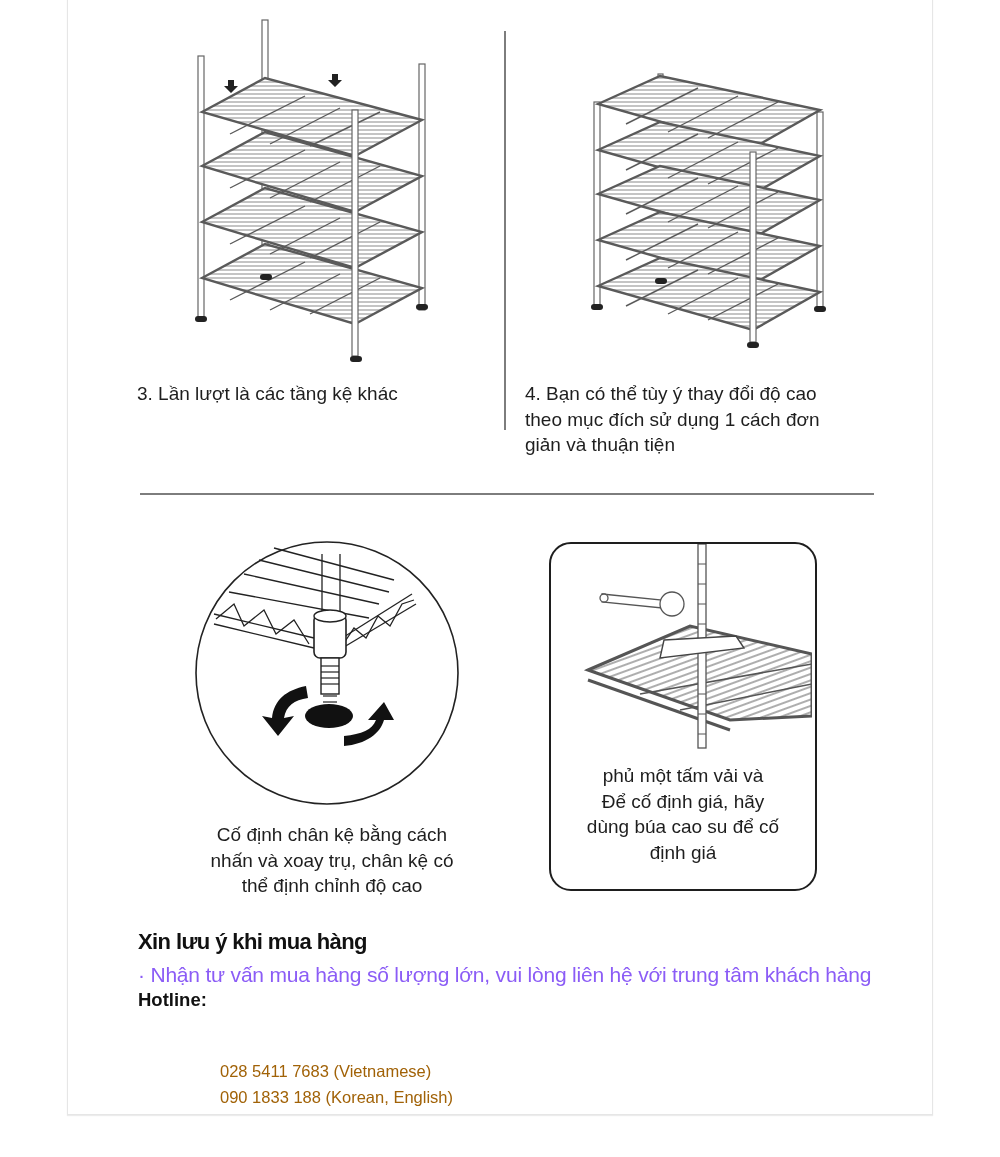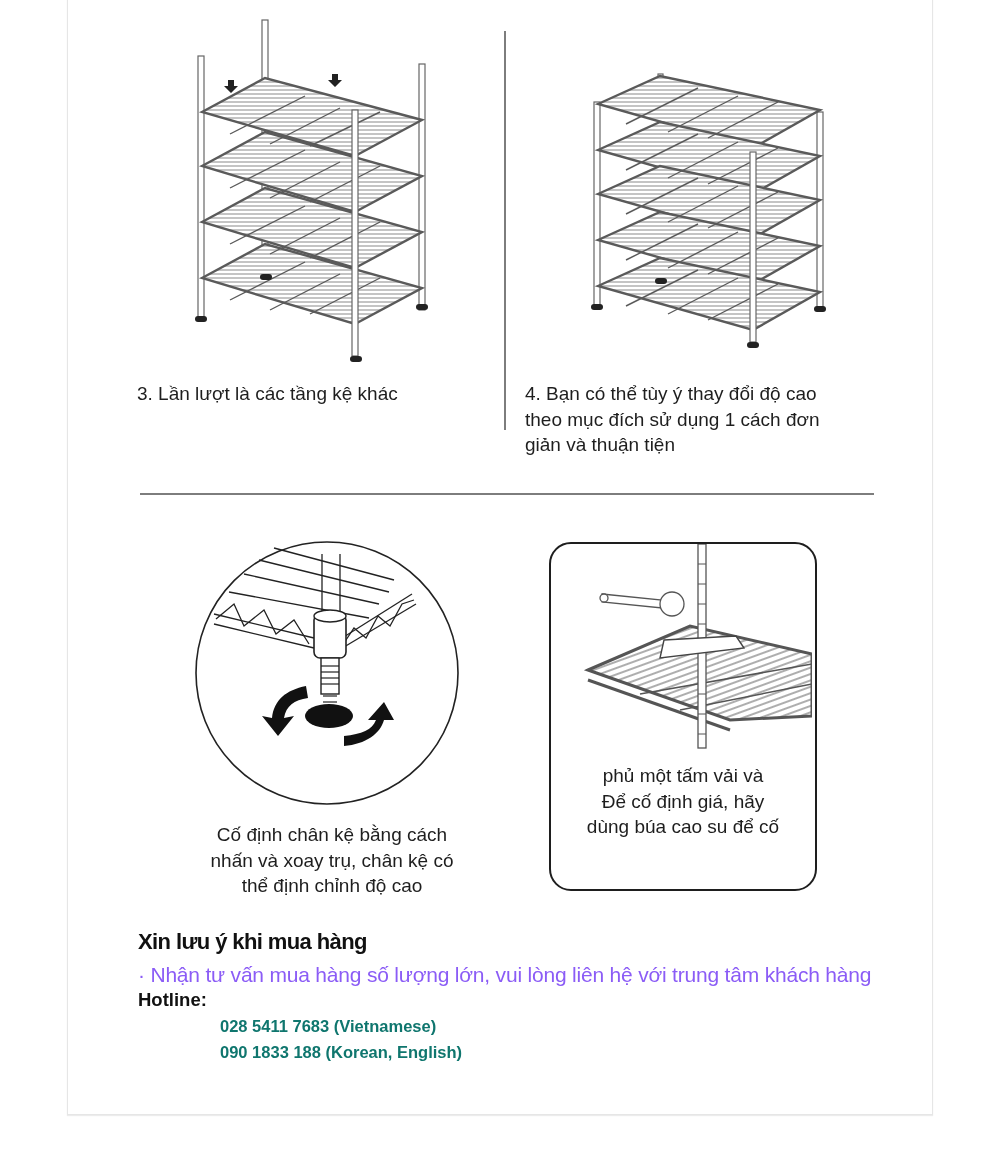--- a/index.html
+++ b/index.html
@@ -8,21 +8,21 @@
   .card { position: absolute; left: 67px; top: -4px; width: 864px; height: 1118px;
           border: 1px solid #e6e6e6; border-top: none; box-shadow: 0 1px 1px #ececec; background: #fff; }
   .abs { position: absolute; }
   .vdiv { position: absolute; left: 504px; top: 31px; width: 2px; height: 399px; background: #7d7d7d; }
   .hdiv { position: absolute; left: 140px; top: 493px; width: 734px; height: 2px; background: #7d7d7d; }
   .cap { position: absolute; font-size: 19px; line-height: 25.5px; color: #1e1e1e; }
   .cap.center { text-align: center; }
   .title { position: absolute; left: 138px; top: 929px; font-size: 22px; font-weight: bold; letter-spacing: -0.6px; color: #111; }
   .note { position: absolute; left: 138px; top: 963px; font-size: 21px; letter-spacing: -0.2px; color: #8b5cf6; white-space: nowrap; }
   .hotline-label { position: absolute; left: 138px; top: 989px; font-size: 18.5px; font-weight: bold; color: #111; }
-  .phone { position: absolute; left: 220px; font-size: 16.5px; font-weight: bold; color: #0f766e; white-space: nowrap; }
+  .phone { position: absolute; left: 220px; font-size: 16.5px; font-weight: normal; color: #a16207; white-space: nowrap; margin-top: 45px; }
   .framebox { position: absolute; left: 549px; top: 542px; width: 264px; height: 345px;
               border: 2px solid #1e1e1e; border-radius: 22px; }
   svg { display: block; }
 </style>
 </head>
 <body>
 
 <div class="card"></div>
 
 <div class="abs" style="left:190px;top:16px;">
@@ -197,19 +197,20 @@
     <polygon points="84,96 156,92 164,104 80,114" fill="#fff" stroke="#444" stroke-width="1.4"></polygon>
     <path d="M22 50 L 82 56 L 82 64 L 22 58 Z" fill="#fff" stroke="#555" stroke-width="1.3"></path>
     <ellipse cx="24" cy="54" rx="4" ry="4" fill="#fff" stroke="#555" stroke-width="1.3"></ellipse>
     <ellipse cx="92" cy="60" rx="12" ry="12" fill="#fff" stroke="#555" stroke-width="1.3"></ellipse>
   </svg>
 </div>
 <div class="cap center" style="left:560px;top:763px;width:246px;">
   <div>phủ một tấm vải và</div>
   <div>Để cố định giá, hãy</div>
   <div>dùng búa cao su để cố</div>
+  <div>định giá</div>
 </div>
 
 <div class="title">Xin lưu ý khi mua hàng</div>
 <div class="note">· Nhận tư vấn mua hàng số lượng lớn, vui lòng liên hệ với trung tâm khách hàng</div>
 <div class="hotline-label">Hotline:</div>
 <div class="phone" style="top:1017px;">028 5411 7683 (Vietnamese)</div>
 <div class="phone" style="top:1043px;">090 1833 188 (Korean, English)</div>
 
 </body></html>

